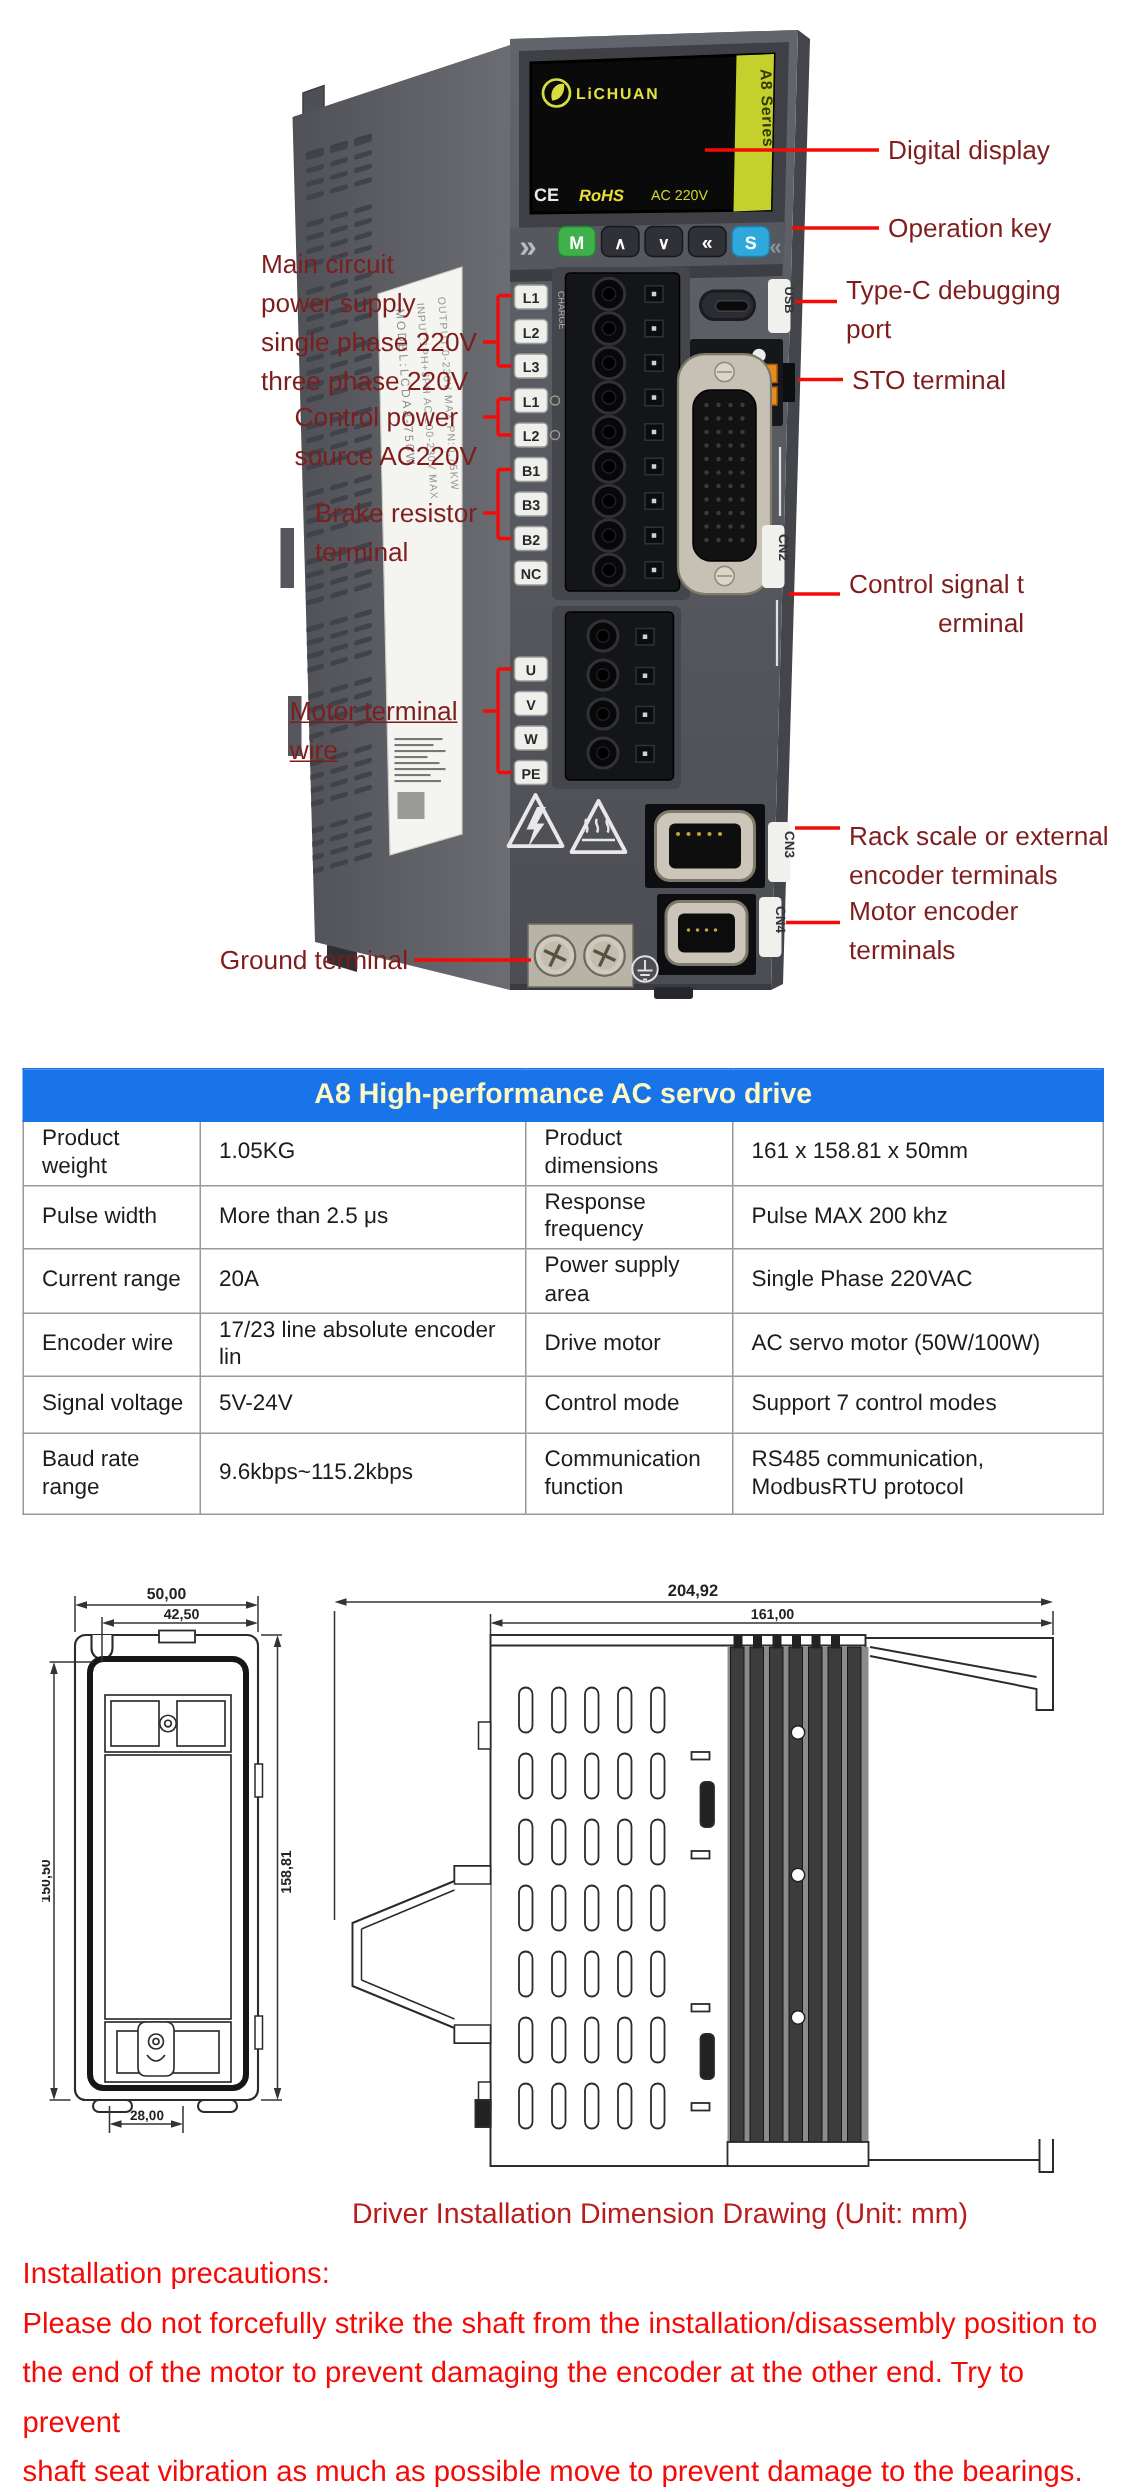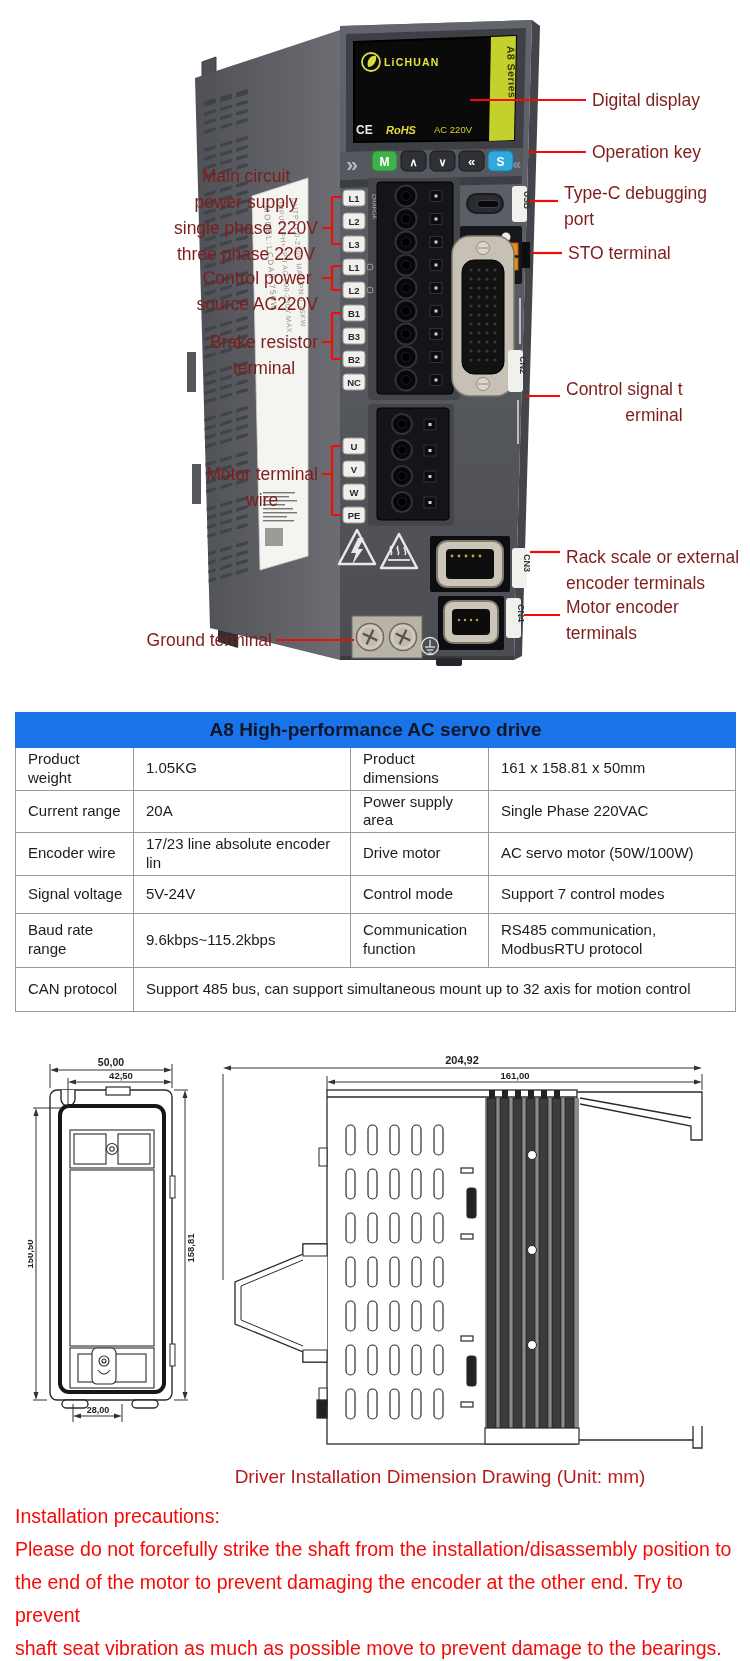--- a/index.html
+++ b/index.html
@@ -1,23 +1,23 @@
 <!DOCTYPE html>
 <html><head>
 <meta charset="utf-8">
 <style>
   html,body{margin:0;padding:0;background:#fff;font-family:"Liberation Sans",sans-serif;}
   #page{position:relative;width:750px;height:1661px;background:#fff;overflow:hidden;}
   svg text{font-family:"Liberation Sans",sans-serif;}
   .lab{position:absolute;font-size:17.5px;line-height:26px;color:#7f1d1d;white-space:nowrap;}
-  .lab.r{text-align:center;}
+  .lab.r{text-align:left;}
   table.spec{position:absolute;left:15px;top:712px;width:720px;border-collapse:collapse;table-layout:fixed;
              font-size:15px;color:#1c1c1c;}
   table.spec td{border:1px solid #999;padding:2px 6px 2px 12px;vertical-align:middle;line-height:1.25;}
-  table.spec td.hd{background:#1874e8;border-color:#1874e8;color:#0f172a;font-size:19px;font-weight:bold;
+  table.spec td.hd{background:#1874e8;border-color:#1874e8;color:#fef9c3;font-size:19px;font-weight:bold;
                    text-align:center;height:30px;padding:2px;}
   .caption{position:absolute;left:200px;top:1466px;width:480px;text-align:center;font-size:19px;color:#b91c1c;}
   .precautions{position:absolute;left:15px;top:1500px;width:730px;font-size:19.5px;line-height:33px;}
 </style>
 </head>
 <body>
 
 <div id="page">
 
   <svg style="position:absolute;left:0;top:0" width="750" height="670" viewBox="0 0 750 670">
@@ -363,21 +363,21 @@
     <div>three phase 220V</div>
   </div>
   <div class="lab r" style="right:432px;top:265px;">
     <div>Control power</div>
     <div>source AC220V</div>
   </div>
   <div class="lab r" style="right:432px;top:329px;">
     <div>Brake resistor</div>
     <div>terminal</div>
   </div>
-  <div class="lab r" style="right:432px;top:461px;">
+  <div class="lab r" style="right:445px;top:461px;text-decoration:underline;">
     <div>Motor terminal</div>
     <div>wire</div>
   </div>
   <div class="lab r" style="right:478px;top:627px;">
     <div>Ground terminal</div>
   </div>
 
   <div class="lab" style="left:592px;top:87px;">
     <div>Digital display</div>
   </div>
@@ -413,20 +413,26 @@
       </colgroup>
     <tbody>
         <tr style="height:33px">
           <td class="hd" colspan="4">A8 High-performance AC servo drive</td>
         </tr>
     <tr style="height:38px">
       <td>Product weight</td>
       <td>1.05KG</td>
       <td>Product dimensions</td>
       <td>161 x 158.81 x 50mm</td>
+    </tr>
+    <tr style="height:38px">
+      <td>Pulse width</td>
+      <td>More than 2.5 μs</td>
+      <td>Response frequency</td>
+      <td>Pulse MAX 200 khz</td>
     </tr>
     <tr style="height:38px">
       <td>Current range</td>
       <td>20A</td>
       <td>Power supply area</td>
       <td>Single Phase 220VAC</td>
     </tr>
     <tr style="height:38px">
       <td>Encoder wire</td>
       <td>17/23 line absolute encoder lin</td>
@@ -438,24 +444,20 @@
       <td>5V-24V</td>
       <td>Control mode</td>
       <td>Support 7 control modes</td>
     </tr>
     <tr style="height:54px">
       <td>Baud rate range</td>
       <td>9.6kbps~115.2kbps</td>
       <td>Communication function</td>
       <td>RS485 communication, ModbusRTU protocol</td>
     </tr>
-    <tr style="height:44px">
-      <td>CAN protocol</td>
-      <td colspan="3">Support 485 bus, can support simultaneous mount up to 32 axis for motion control</td>
-    </tr>
   </tbody>
     </table>
 
   <svg style="position:absolute;left:28px;top:1048px" width="170" height="415" viewBox="0 0 170 415">
     <g stroke="#2b2b2b" fill="#fff" stroke-width="1.4">
       <rect x="22" y="42" width="122" height="310" rx="7"></rect>
       <rect x="34" y="352" width="26" height="8" rx="4"></rect>
       <rect x="104" y="352" width="26" height="8" rx="4"></rect>
       <rect x="78" y="39" width="24" height="8" fill="#fff" stroke-width="1.2"></rect>
       <path d="M33,42 v9 a7,7 0 0 0 14,0 v-9" fill="#fff" stroke-width="1.4"></path>

